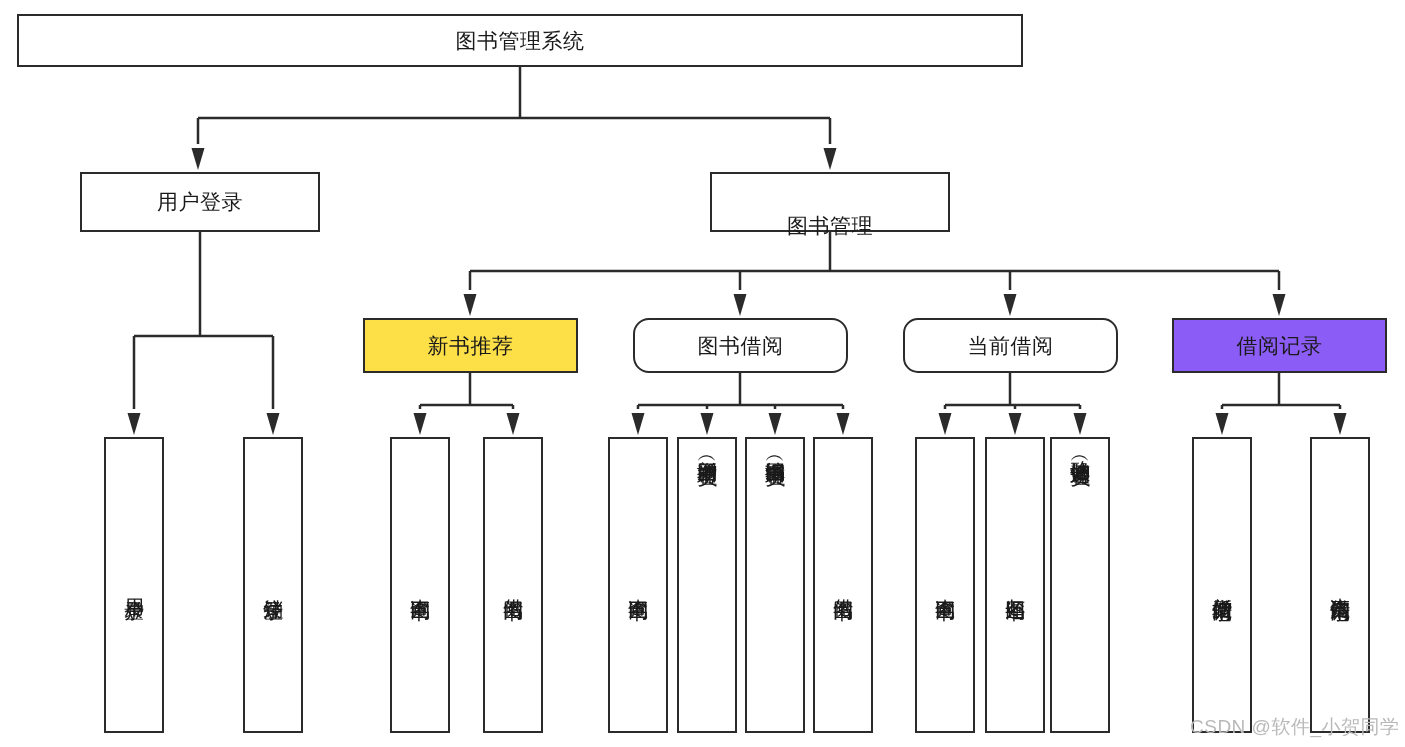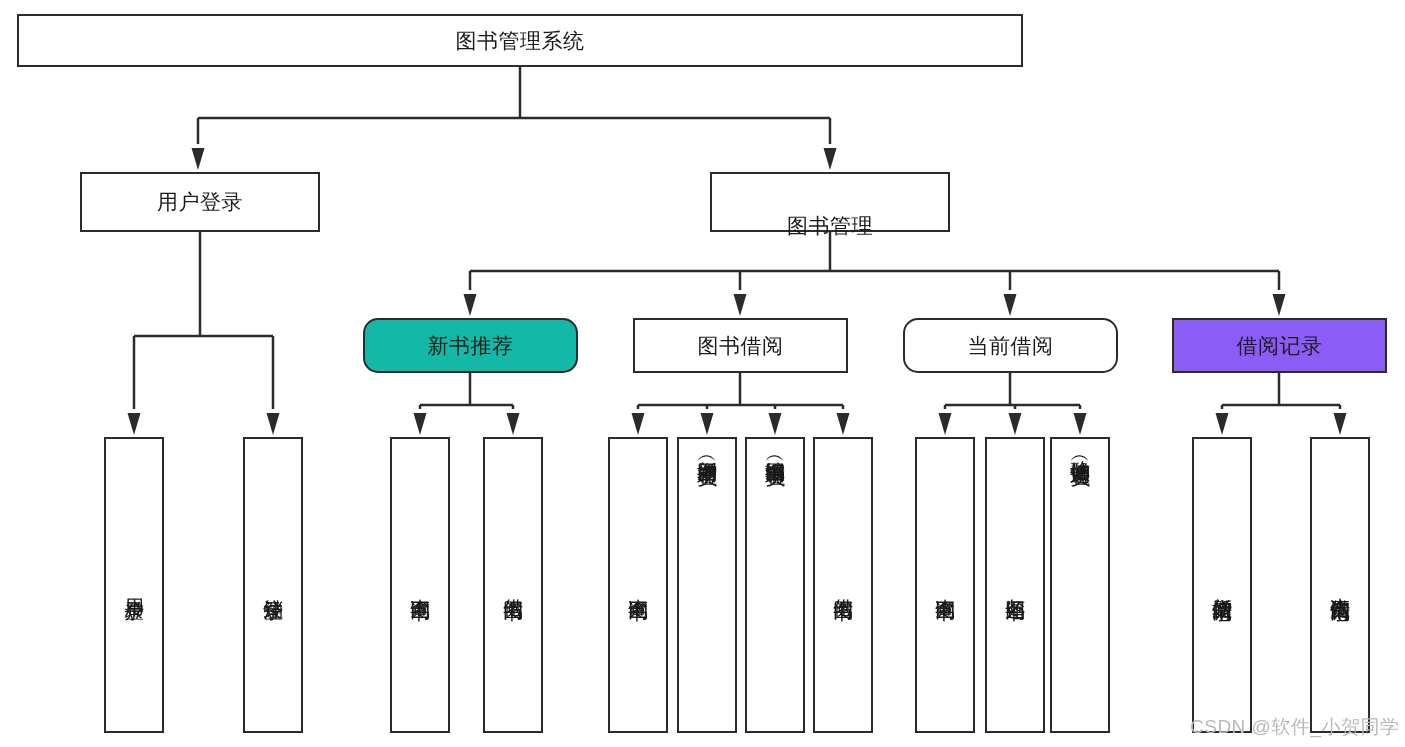--- a/index.html
+++ b/index.html
@@ -130,24 +130,24 @@
   <div id="node-layer">
       <div class="node horiz" style="left: 17px; top: 14px; width: 1006px; height: 53px; border-color: rgb(43, 43, 43); background: rgb(255, 255, 255);">
         <span class="node-label" style="color: rgb(26, 26, 26);">图书管理系统</span>
       </div>
       <div class="node horiz" style="left: 80px; top: 172px; width: 240px; height: 60px; border-color: rgb(43, 43, 43); background: rgb(255, 255, 255);">
         <span class="node-label" style="color: rgb(26, 26, 26);">用户登录</span>
       </div>
       <div class="node horiz" style="left: 710px; top: 172px; width: 240px; height: 60px; border-color: rgb(43, 43, 43); background: rgb(255, 255, 255);">
         <span class="node-label" style="color: rgb(26, 26, 26); margin-top: 48px;">图书管理</span>
       </div>
-      <div class="node horiz" style="left: 363px; top: 318px; width: 215px; height: 55px; border-color: rgb(43, 43, 43); background: #14b8a6; border-radius: 15px;">
+      <div class="node horiz" style="left: 363px; top: 318px; width: 215px; height: 55px; border-color: rgb(43, 43, 43); background: #fde047;">
         <span class="node-label" style="color: rgb(26, 26, 26);">新书推荐</span>
       </div>
-      <div class="node horiz" style="left: 633px; top: 318px; width: 215px; height: 55px; border-color: rgb(43, 43, 43); background: rgb(255, 255, 255);">
+      <div class="node horiz" style="left: 633px; top: 318px; width: 215px; height: 55px; border-color: rgb(43, 43, 43); background: rgb(255, 255, 255); border-radius: 16px;">
         <span class="node-label" style="color: rgb(26, 26, 26);">图书借阅</span>
       </div>
       <div class="node horiz" style="left: 903px; top: 318px; width: 215px; height: 55px; border-color: rgb(43, 43, 43); background: rgb(255, 255, 255); border-radius: 15px;">
         <span class="node-label" style="color: rgb(26, 26, 26);">当前借阅</span>
       </div>
       <div class="node horiz" style="left: 1172px; top: 318px; width: 215px; height: 55px; border-color: rgb(43, 43, 43); background: #8b5cf6;">
         <span class="node-label" style="color: rgb(26, 26, 26);">借阅记录</span>
       </div>
       <div class="node vert centered" style="left: 104px; top: 437px; width: 60px; height: 296px; border-color: rgb(43, 43, 43); background: rgb(255, 255, 255);">
         <span class="node-label" style="color: rgb(26, 26, 26);">用户登录</span>

